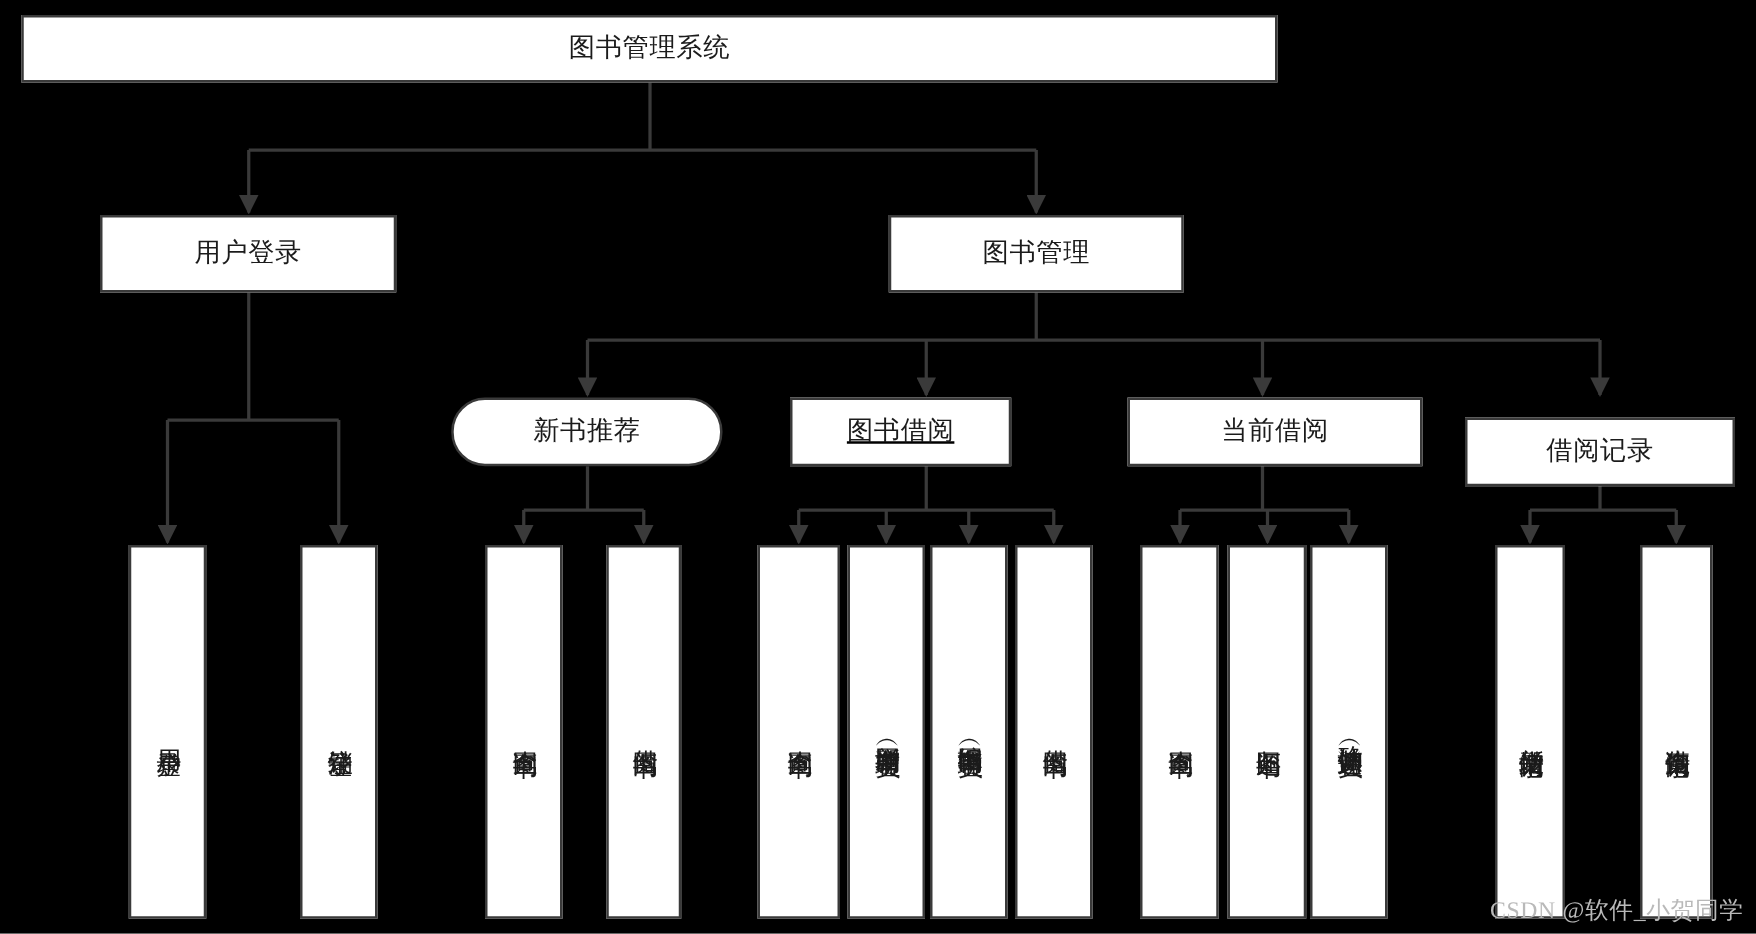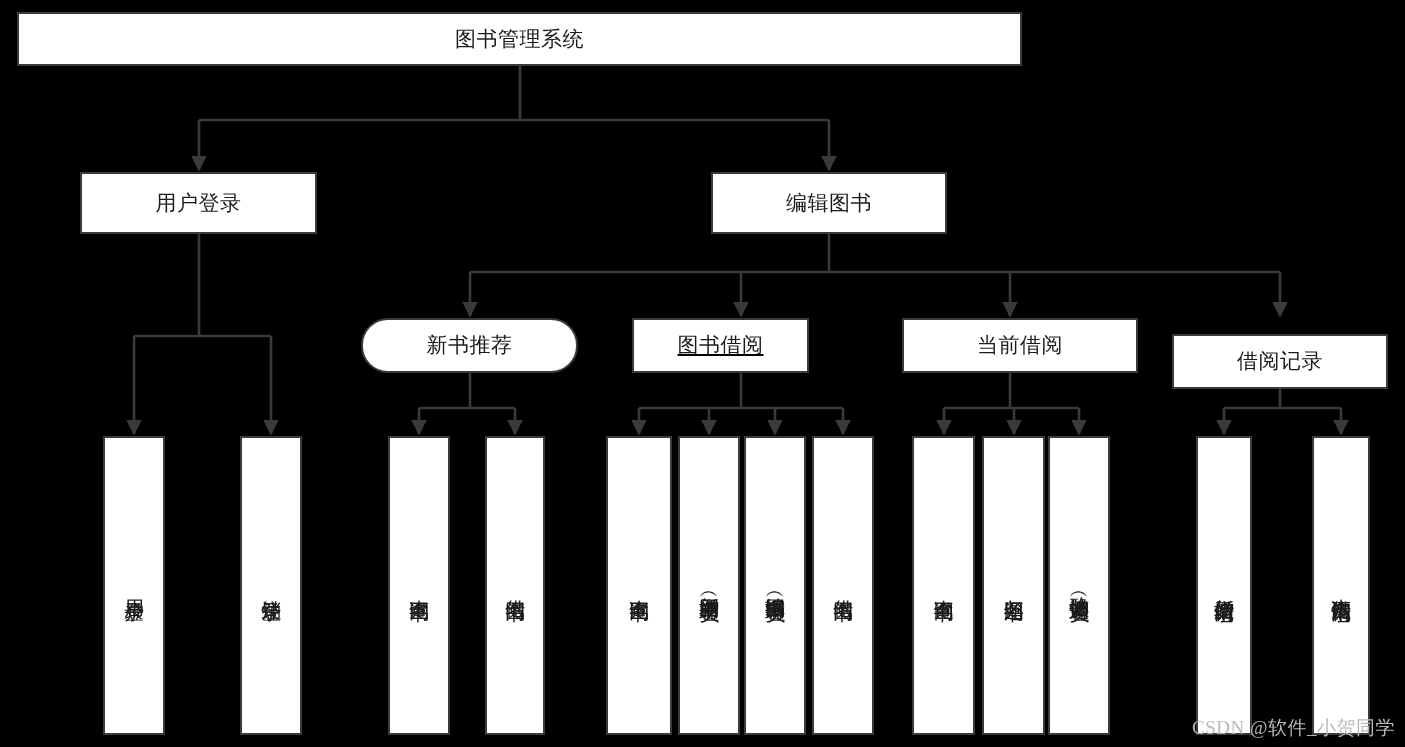--- a/index.html
+++ b/index.html
@@ -108,21 +108,21 @@
       </g>
   </svg>
   <div id="nodes-group">
       <div class="node-box" style="left: 17px; top: 12px; width: 1005px; height: 54px;">
         <span class="node-label-h">图书管理系统</span>
       </div>
       <div class="node-box" style="left: 80px; top: 172px; width: 237px; height: 62px;">
         <span class="node-label-h">用户登录</span>
       </div>
       <div class="node-box" style="left: 711px; top: 172px; width: 236px; height: 62px;">
-        <span class="node-label-h">编辑图书</span>
+        <span class="node-label-h">图书管理</span>
       </div>
       <div class="node-box" style="left: 361px; top: 318px; width: 217px; height: 55px; border-radius: 27px;">
         <span class="node-label-h">新书推荐</span>
       </div>
       <div class="node-box" style="left: 632px; top: 318px; width: 177px; height: 55px; text-decoration: underline;">
         <span class="node-label-h">图书借阅</span>
       </div>
       <div class="node-box" style="left: 902px; top: 318px; width: 236px; height: 55px;">
         <span class="node-label-h">当前借阅</span>
       </div>

